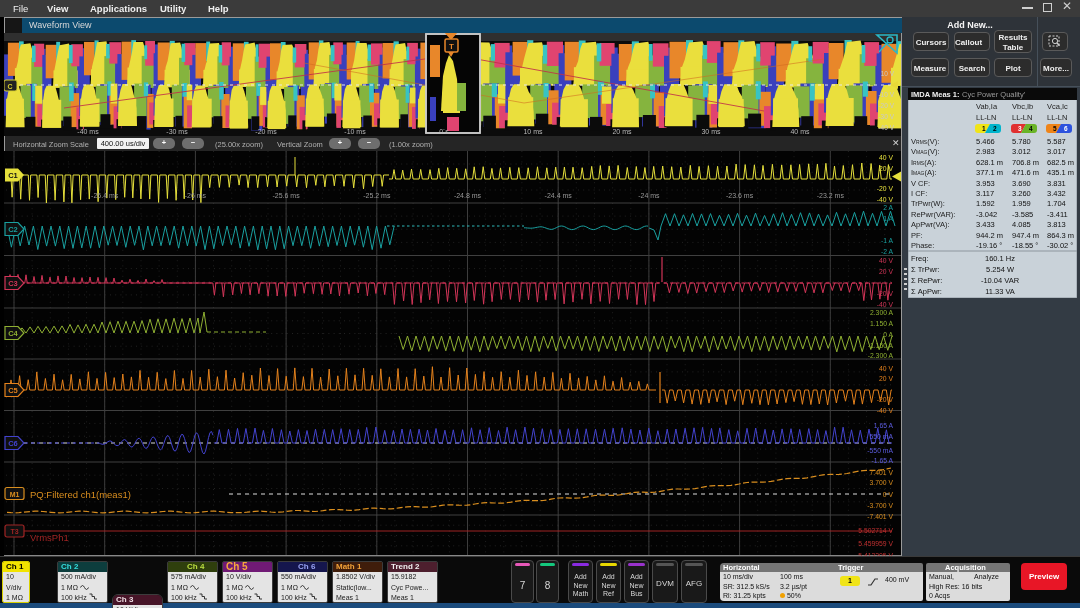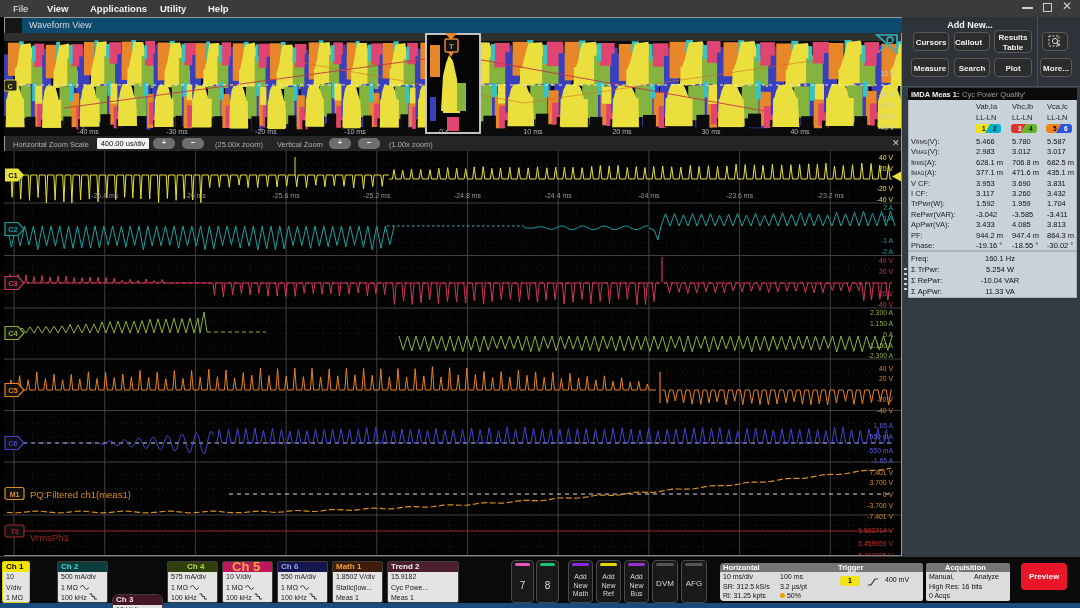--- a/index.html
+++ b/index.html
@@ -780,40 +780,40 @@
 </div>
 <div class="abs" style="left:167px;top:561px;width:51px;height:42px;border-radius:2px;overflow:hidden;border:1px solid #3c3c3c">
  <div style="height:10px;background:#2f3f0d;color:#bcdf40;font-size:8px;font-weight:bold;line-height:10px;padding-left:19px">Ch 4</div>
  <div style="height:32px;background:#e4e4e4;color:#1a1a1a;font-size:7px;line-height:10.5px;padding-left:3px">575 mA/div<br>1 MΩ&nbsp;<svg width="9" height="7" viewBox="0 0 9 7" style="vertical-align:-1px">
         <path d="M0.5,3.5 q2,-4 4,0 q2,4 4,0" fill="none" stroke="#333" stroke-width="1"></path>
       </svg><br>100 kHz&nbsp;<svg width="8" height="7" viewBox="0 0 8 7">
         <path d="M0.5,1 h2.5 v2.5 h2.5 v2.5 h2.5" fill="none" stroke="#333" stroke-width="1"></path>
       </svg></div>
 </div>
 <div class="abs" style="left:222px;top:561px;width:51px;height:42px;border-radius:2px;overflow:hidden;border:1px solid #3c3c3c">
- <div style="height:10px;background:#be185d;color:#f7a93c;font-size:13px;font-weight:bold;line-height:10px;padding-left:9px">Ch 5</div>
+ <div style="height:10px;background:#701a75;color:#f7a93c;font-size:10px;font-weight:bold;line-height:10px;padding-left:3px">Ch 5</div>
  <div style="height:32px;background:#e4e4e4;color:#1a1a1a;font-size:7px;line-height:10.5px;padding-left:3px">10 V/div<br>1 MΩ&nbsp;<svg width="9" height="7" viewBox="0 0 9 7" style="vertical-align:-1px">
         <path d="M0.5,3.5 q2,-4 4,0 q2,4 4,0" fill="none" stroke="#333" stroke-width="1"></path>
       </svg><br>100 kHz&nbsp;<svg width="8" height="7" viewBox="0 0 8 7">
         <path d="M0.5,1 h2.5 v2.5 h2.5 v2.5 h2.5" fill="none" stroke="#333" stroke-width="1"></path>
       </svg></div>
 </div>
 <div class="abs" style="left:277px;top:561px;width:51px;height:42px;border-radius:2px;overflow:hidden;border:1px solid #3c3c3c">
- <div style="height:10px;background:#15164d;color:#99a3f5;font-size:8px;font-weight:bold;line-height:10px;padding-left:3px">Ch 6</div>
+ <div style="height:10px;background:#15164d;color:#99a3f5;font-size:8px;font-weight:bold;line-height:10px;padding-left:20px">Ch 6</div>
  <div style="height:32px;background:#e4e4e4;color:#1a1a1a;font-size:7px;line-height:10.5px;padding-left:3px">550 mA/div<br>1 MΩ&nbsp;<svg width="9" height="7" viewBox="0 0 9 7" style="vertical-align:-1px">
         <path d="M0.5,3.5 q2,-4 4,0 q2,4 4,0" fill="none" stroke="#333" stroke-width="1"></path>
       </svg><br>100 kHz&nbsp;<svg width="8" height="7" viewBox="0 0 8 7">
         <path d="M0.5,1 h2.5 v2.5 h2.5 v2.5 h2.5" fill="none" stroke="#333" stroke-width="1"></path>
       </svg></div>
 </div>
 <div class="abs" style="left:332px;top:561px;width:51px;height:42px;border-radius:2px;overflow:hidden;border:1px solid #3c3c3c">
  <div style="height:10px;background:#3f1d0b;color:#f2a238;font-size:8px;font-weight:bold;line-height:10px;padding-left:3px">Math 1</div>
  <div style="height:32px;background:#e4e4e4;color:#1a1a1a;font-size:7px;line-height:10.5px;padding-left:3px">1.8502 V/div<br>Static(low...<br>Meas 1</div>
 </div>
-<div class="abs" style="left:387px;top:561px;width:72px;height:42px;border-radius:2px;overflow:hidden;border:1px solid #3c3c3c">
+<div class="abs" style="left:387px;top:561px;width:51px;height:42px;border-radius:2px;overflow:hidden;border:1px solid #3c3c3c">
  <div style="height:10px;background:#4d1f2e;color:#f0f0f0;font-size:8px;font-weight:bold;line-height:10px;padding-left:3px">Trend 2</div>
  <div style="height:32px;background:#e4e4e4;color:#1a1a1a;font-size:7px;line-height:10.5px;padding-left:3px">15.9182<br>Cyc Powe...<br>Meas 1</div>
 </div>
 <span style="position:absolute;background:#191919;border:1px solid #4a4a4a;border-radius:4px;color:#d8d8d8;text-align:center;left:511px;top:560px;width:23px;height:43px;font-size:10px;line-height:50px">7</span>
 <span class="abs" style="left:515px;top:563px;width:15px;height:3px;background:#e858b8;border-radius:2px"></span>
 <span style="position:absolute;background:#191919;border:1px solid #4a4a4a;border-radius:4px;color:#d8d8d8;text-align:center;left:536px;top:560px;width:23px;height:43px;font-size:10px;line-height:50px">8</span>
 <span class="abs" style="left:540px;top:563px;width:15px;height:3px;background:#14c87d;border-radius:2px"></span>
 <span style="position:absolute;background:#191919;border:1px solid #4a4a4a;border-radius:4px;color:#d8d8d8;text-align:center;left:568px;top:560px;width:25px;height:43px;font-size:7px;line-height:8.5px;padding-top:12px">Add<br>New<br>Math</span>
 <span class="abs" style="left:572px;top:563px;width:17px;height:3px;background:#8a2be2;border-radius:2px"></span>
 <span style="position:absolute;background:#191919;border:1px solid #4a4a4a;border-radius:4px;color:#d8d8d8;text-align:center;left:596px;top:560px;width:25px;height:43px;font-size:7px;line-height:8.5px;padding-top:12px">Add<br>New<br>Ref</span>

